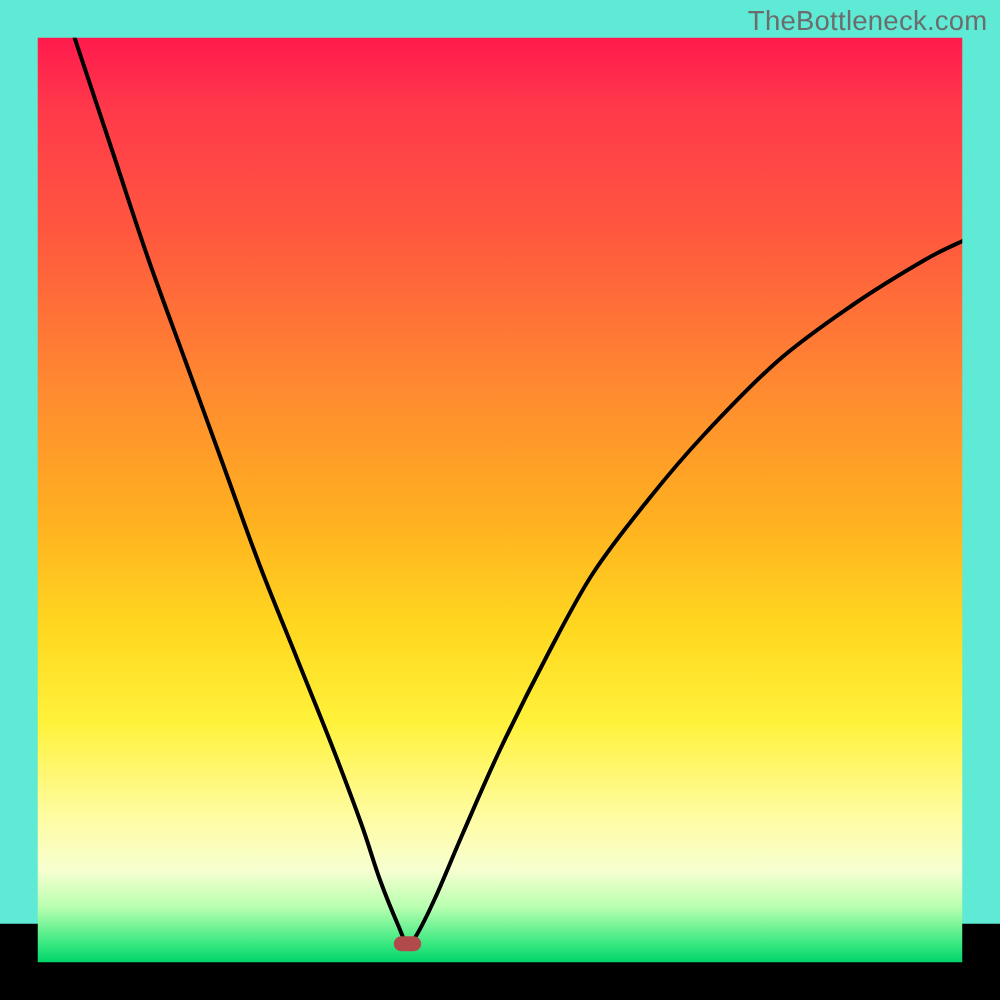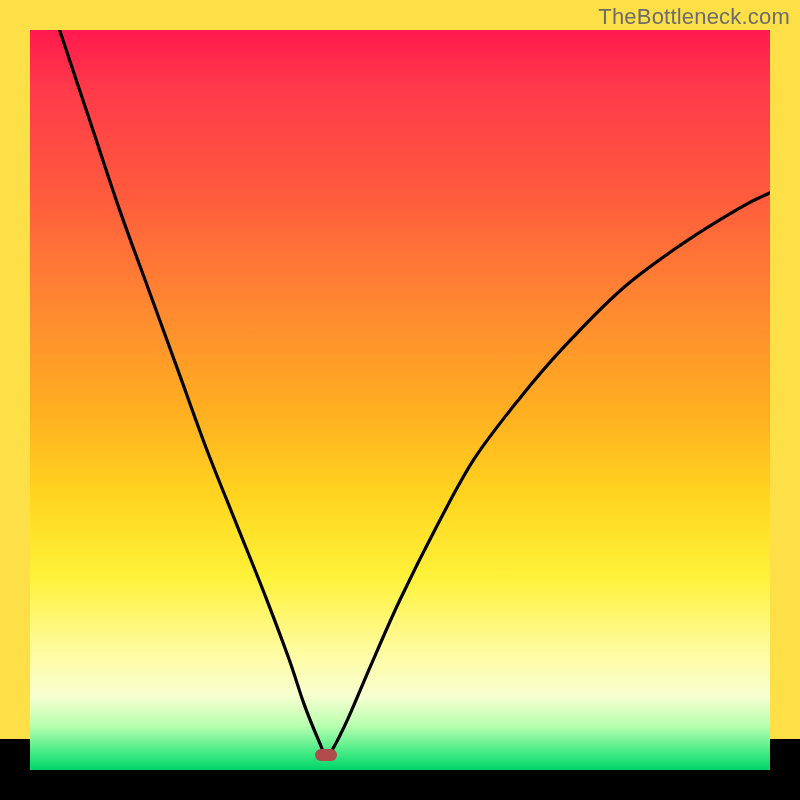--- a/index.html
+++ b/index.html
@@ -8,21 +8,21 @@
     width: 800px;
     height: 800px;
     background: #000;
     overflow: hidden;
     font-family: Arial, Helvetica, sans-serif;
   }
   .frame {
     position: relative;
     width: 800px;
     height: 739px;
-    background: #fde047;
+    background: #5eead4;
   }
   .watermark {
     position: absolute;
     top: 4px;
     right: 10px;
     color: #6c6c6c;
     font-size: 22px;
     font-weight: 400;
     letter-spacing: 0.2px;
     z-index: 5;

